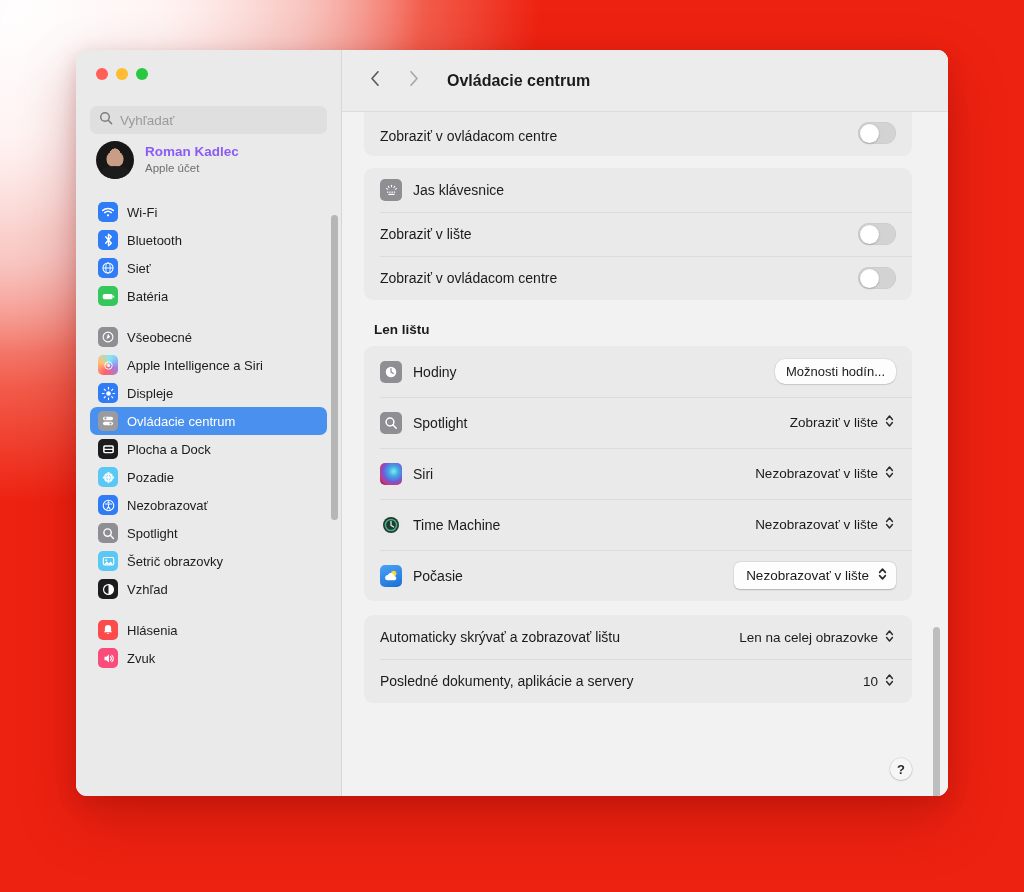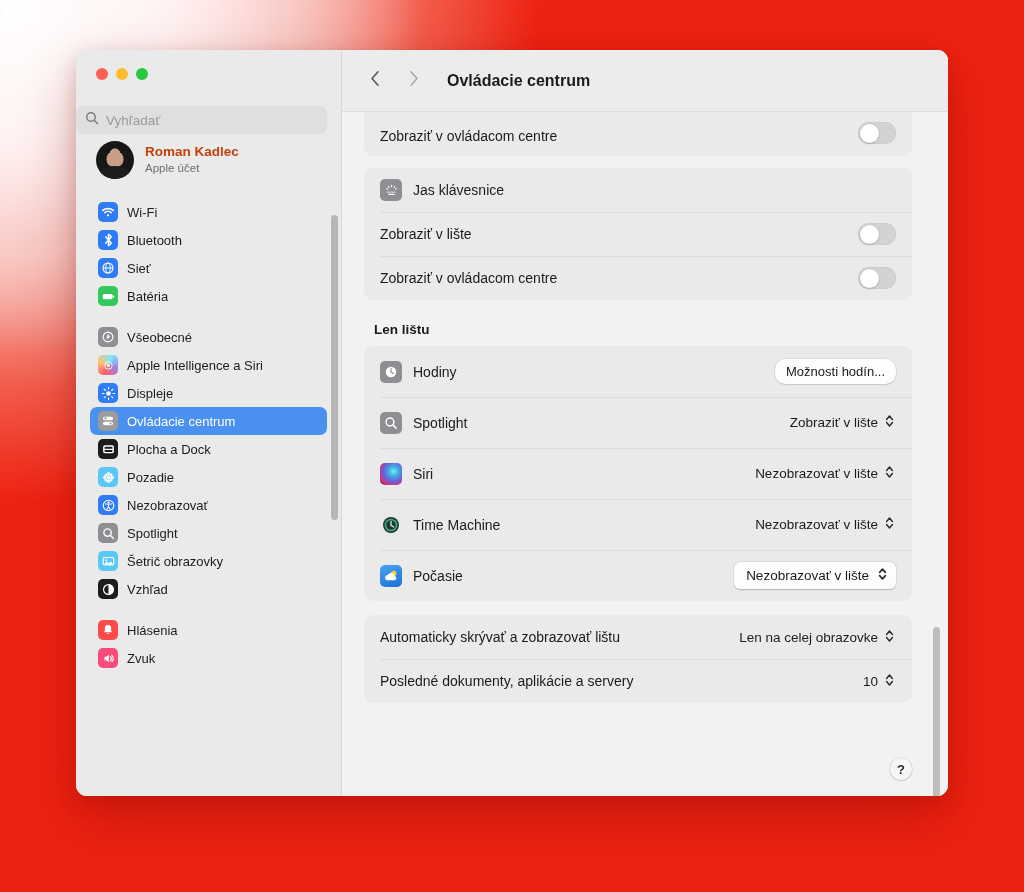--- a/index.html
+++ b/index.html
@@ -46,21 +46,21 @@
   .traffic {
     display: flex; gap: 8px;
     padding: 18px 0 0 20px;
     height: 46px; align-items: flex-start;
   }
   .dot { width: 12px; height: 12px; border-radius: 50%; }
   .dot.red { background: #ff5f57; }
   .dot.yellow { background: #febc2e; }
   .dot.green { background: #28c840; }
 
-  .search-wrap { padding: 10px 14px 8px 0; }
+  .search-wrap { padding: 10px 14px 8px 14px; }
   .search {
     height: 28px; border-radius: 7px;
     background: #dfdfdf;
     display: flex; align-items: center; gap: 7px;
     padding: 0 9px;
   }
   .search svg { flex: none; }
   .search-input {
     border: none; background: transparent; outline: none;
     font-family: "Liberation Sans", sans-serif;
@@ -89,21 +89,21 @@
     width:17px; height:16px; transform: translateX(-50%);
     border-radius: 48% 48% 45% 45%;
     background: #c99d86;
   }
   .avatar::before {
     content:""; position:absolute; left:50%; bottom:0;
     width:30px; height:13px; transform: translateX(-50%);
     border-radius: 50% 50% 0 0;
     background:#1c1c1c; z-index:2;
   }
-  .acct-name { font-size: 13.5px; font-weight: bold; color: #c2410c; line-height: 1.25; }
+  .acct-name { font-size: 13.5px; font-weight: bold; color: #8b5cf6; line-height: 1.25; }
   .acct-sub { font-size: 11.5px; color: #6e6e6e; line-height: 1.3; }
 
   .sb-group { margin-bottom: 13px; }
   .sb-item {
     display: flex; align-items: center; gap: 9px;
     height: 28px; padding: 0 8px;
     border-radius: 7px;
     font-size: 13px; color: #1c1c1c;
     cursor: default;
   }

